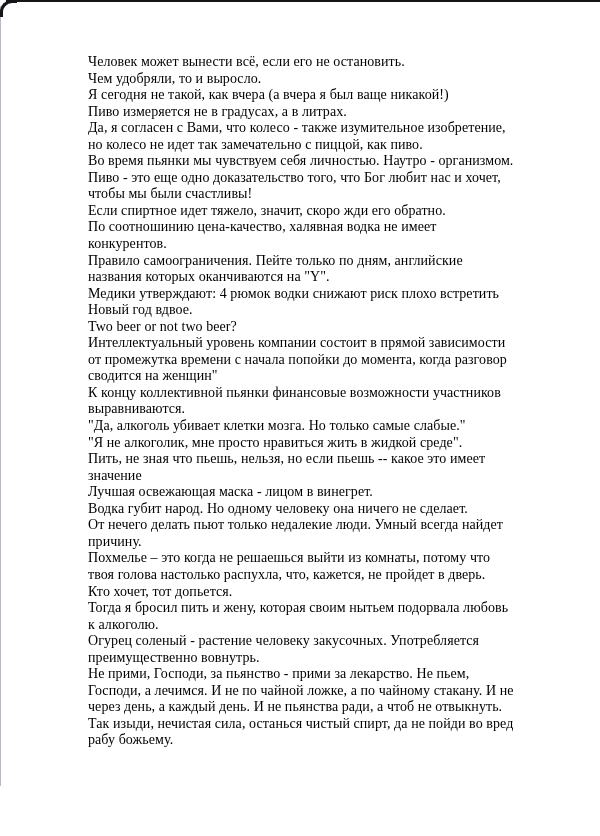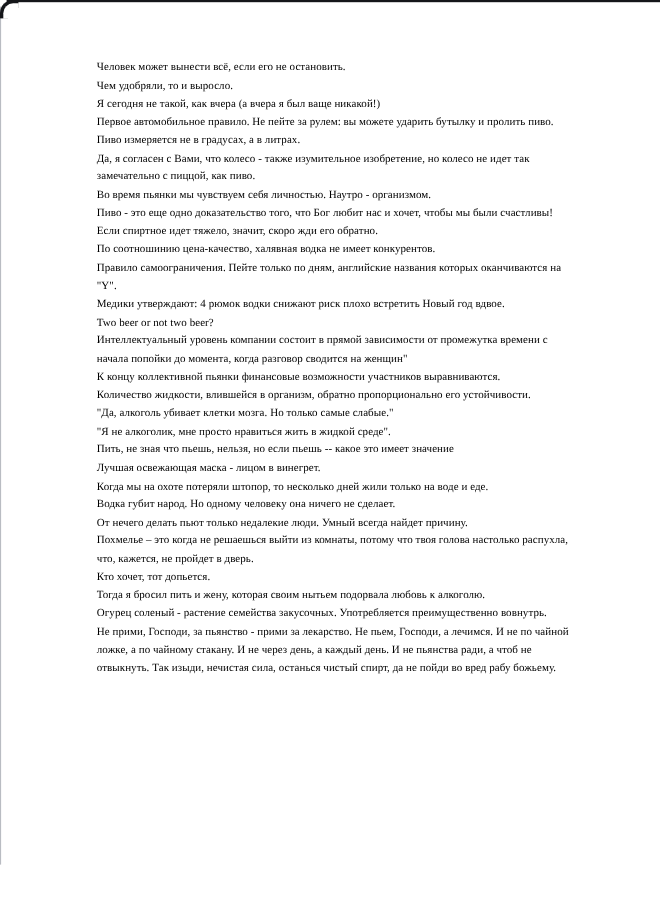--- a/index.html
+++ b/index.html
@@ -54,60 +54,57 @@
 
   .text-body {
     position: absolute;
     left: 88px;
     top: 54px;
     width: 430px;
   }
 
   
   .para {
-    font-size: 10px;
+    font-size: 14px;
     line-height: 16.55px;
     letter-spacing: 0.005em;
     white-space: normal;
   }
 </style>
 </head>
 <body>
 
 <div id="page">
 
   <div class="edge-top"></div>
   <div class="edge-left"></div>
   <div class="edge-corner"></div>
 
   <div class="text-body">
     <div class="para">Человек может вынести всё, если его не остановить.</div>
     <div class="para">Чем удобряли, то и выросло.</div>
     <div class="para">Я сегодня не такой, как вчера (а вчера я был ваще никакой!)</div>
-    <div class="para">Первое автомобильное правило. Не пейте за рулем: вы можете ударить бутылку и пролить пиво.</div>
     <div class="para">Пиво измеряется не в градусах, а в литрах.</div>
     <div class="para">Да, я согласен с Вами, что колесо - также изумительное изобретение, но колесо не идет так замечательно с пиццой, как пиво.</div>
     <div class="para">Во время пьянки мы чувствуем себя личностью. Наутро - организмом.</div>
     <div class="para">Пиво - это еще одно доказательство того, что Бог любит нас и хочет, чтобы мы были счастливы!</div>
     <div class="para">Если спиртное идет тяжело, значит, скоро жди его обратно.</div>
     <div class="para">По соотношинию цена-качество, халявная водка не имеет конкурентов.</div>
     <div class="para">Правило самоограничения. Пейте только по дням, английские названия которых оканчиваются на "Y".</div>
     <div class="para">Медики утверждают: 4 рюмок водки снижают риск плохо встретить Новый год вдвое.</div>
     <div class="para">Two beer or not two beer?</div>
     <div class="para">Интеллектуальный уровень компании состоит в прямой зависимости от промежутка времени с начала попойки до момента, когда разговор сводится на женщин"</div>
     <div class="para">К концу коллективной пьянки финансовые возможности участников выравниваются.</div>
-    <div class="para">Количество жидкости, влившейся в организм, обратно пропорционально его устойчивости.</div>
     <div class="para">"Да, алкоголь убивает клетки мозга. Но только самые слабые."</div>
     <div class="para">"Я не алкоголик, мне просто нравиться жить в жидкой среде".</div>
     <div class="para">Пить, не зная что пьешь, нельзя, но если пьешь -- какое это имеет значение</div>
     <div class="para">Лучшая освежающая маска - лицом в винегрет.</div>
-    <div class="para">Когда мы на охоте потеряли штопор, то несколько дней жили только на воде и еде.</div>
     <div class="para">Водка губит народ. Но одному человеку она ничего не сделает.</div>
     <div class="para">От нечего делать пьют только недалекие люди. Умный всегда найдет причину.</div>
     <div class="para">Похмелье – это когда не решаешься выйти из комнаты, потому что твоя голова настолько распухла, что, кажется, не пройдет в дверь.</div>
     <div class="para">Кто хочет, тот допьется.</div>
     <div class="para">Тогда я бросил пить и жену, которая своим нытьем подорвала любовь к алкоголю.</div>
-    <div class="para">Огурец соленый - растение семейства закусочных. Употребляется преимущественно вовнутрь.</div>
+    <div class="para">Огурец соленый - растение человеку закусочных. Употребляется преимущественно вовнутрь.</div>
     <div class="para">Не прими, Господи, за пьянство - прими за лекарство. Не пьем, Господи, а лечимся. И не по чайной ложке, а по чайному стакану. И не через день, а каждый день. И не пьянства ради, а чтоб не отвыкнуть. Так изыди, нечистая сила, останься чистый спирт, да не пойди во вред рабу божьему.</div>
 
   </div>
 
 </div>
 
 </body></html>

